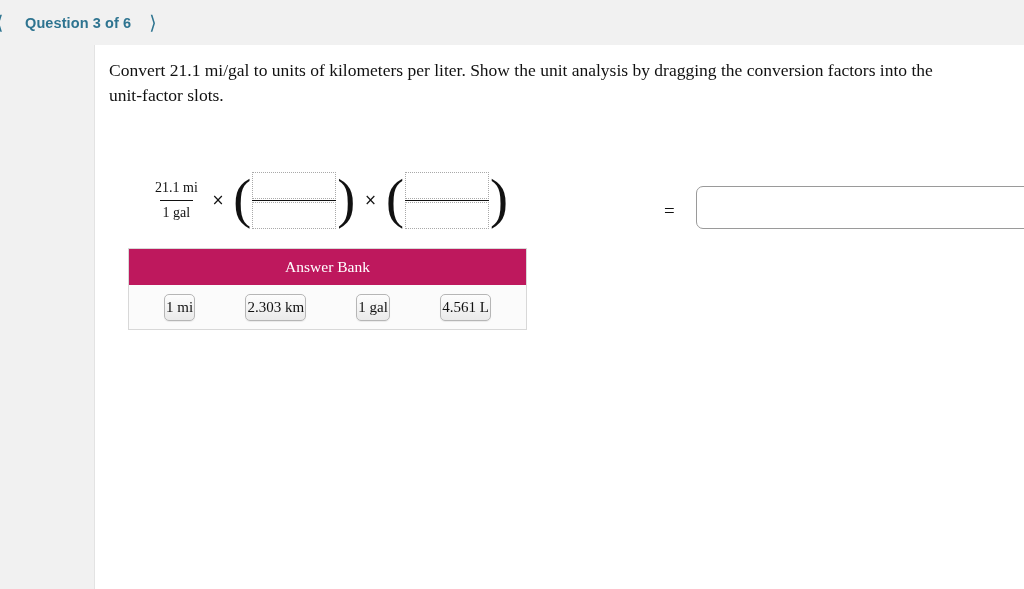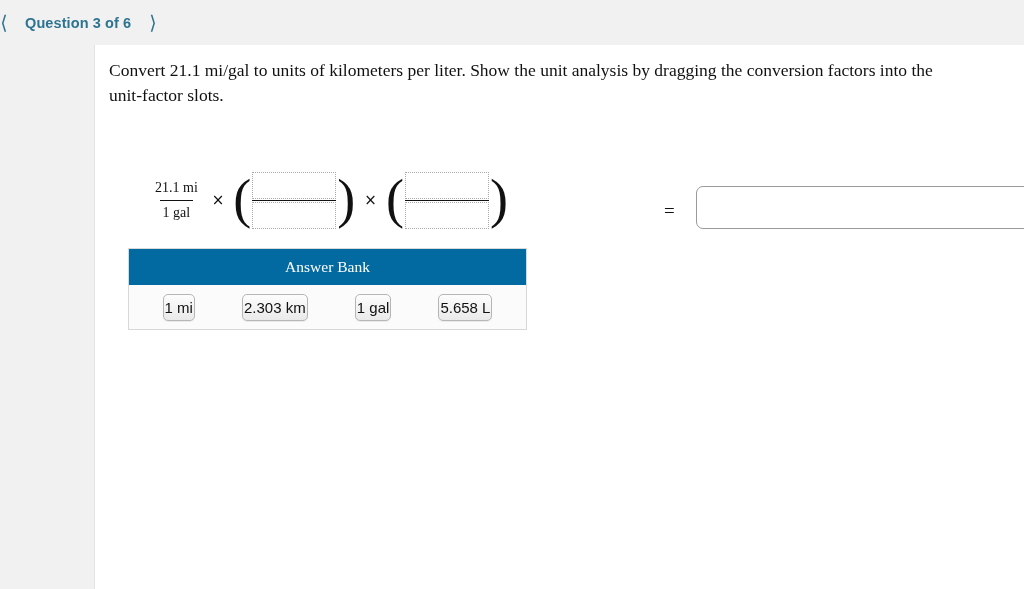--- a/index.html
+++ b/index.html
@@ -17,21 +17,20 @@
   
   #nav-bar {
     position: absolute;
     left: 0;
     top: 0;
     width: 892px;
     height: 45px;
     background: #f1f1f1;
     display: flex;
     align-items: center;
-    text-align: center;
   }
   .nav-chevron {
     color: #2e7490;
     font-size: 19px;
     line-height: 1;
     font-weight: 400;
     cursor: pointer;
     user-select: none;
     font-family: "DejaVu Sans", sans-serif;
   }
@@ -184,21 +183,21 @@
     position: absolute;
     left: 33px;
     top: 203px;
     width: 399px;
     border: 1px solid #d8d8d8;
     box-sizing: border-box;
     background: #fbfbfb;
   }
   #answer-bank-header {
     height: 36px;
-    background: #0369a1;
+    background: #be185d;
     color: #ffffff;
     font-family: "Liberation Serif", serif;
     font-size: 15.5px;
     display: flex;
     align-items: center;
     justify-content: center;
   }
   #answer-bank-body {
     height: 44px;
     display: flex;
@@ -206,21 +205,21 @@
     justify-content: space-around;
     padding: 0 10px;
     box-sizing: border-box;
     background: #fbfbfb;
   }
   .bank-tile {
     background: linear-gradient(#fdfdfd, #eaeaea);
     border: 1px solid #b6b6b6;
     border-radius: 5px;
     padding: 4px 1px;
-    font-family: Liberation Sans, sans-serif;
+    font-family: Liberation Serif, serif;
     font-size: 15px;
     color: #111111;
     cursor: grab;
     white-space: nowrap;
     box-shadow: 0 1px 1px rgba(0,0,0,.07);
   }
 </style>
 </head>
 <body>
 
@@ -274,17 +273,17 @@
     <input id="answer-input" type="text" placeholder="" style="">
 
   </div>
 
   <div id="answer-bank">
     <div id="answer-bank-header">Answer Bank</div>
     <div id="answer-bank-body">
       <span class="bank-tile">1 mi</span>
       <span class="bank-tile">2.303 km</span>
       <span class="bank-tile">1 gal</span>
-      <span class="bank-tile">5.658 L</span>
+      <span class="bank-tile">4.561 L</span>
     </div>
   </div>
 
 </div>
 
 </body></html>

